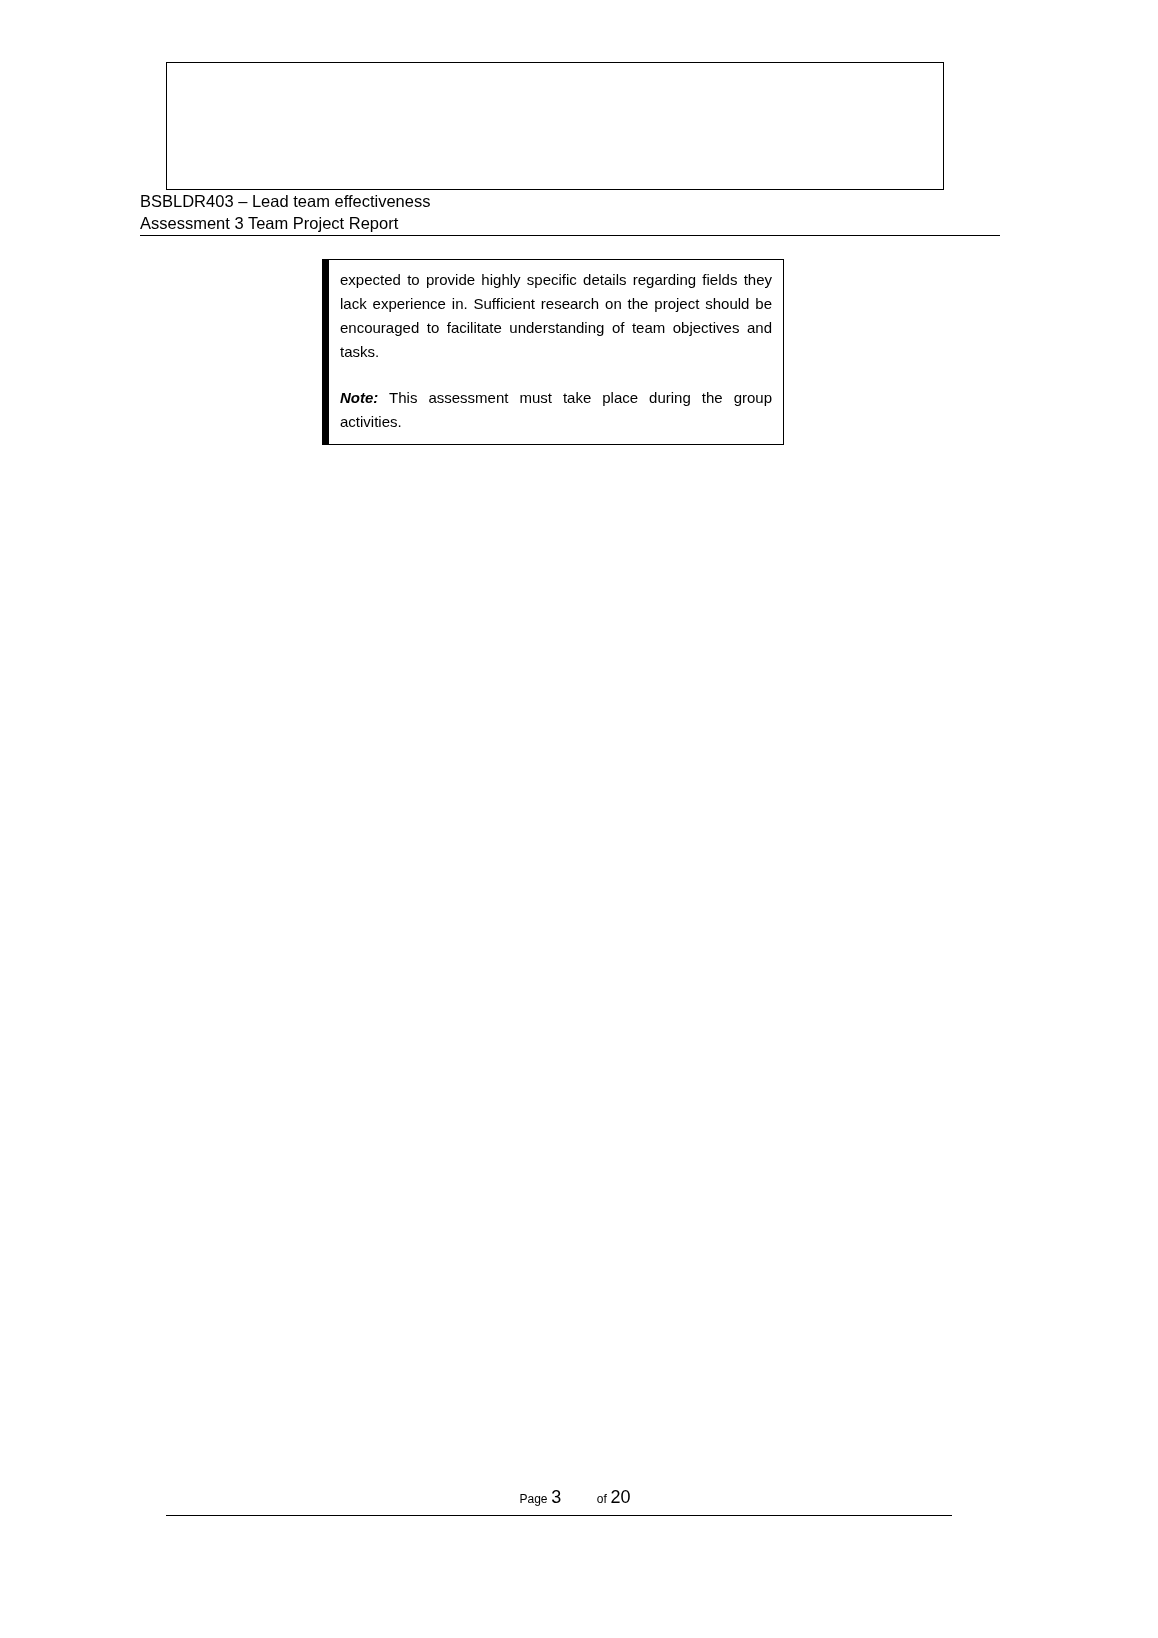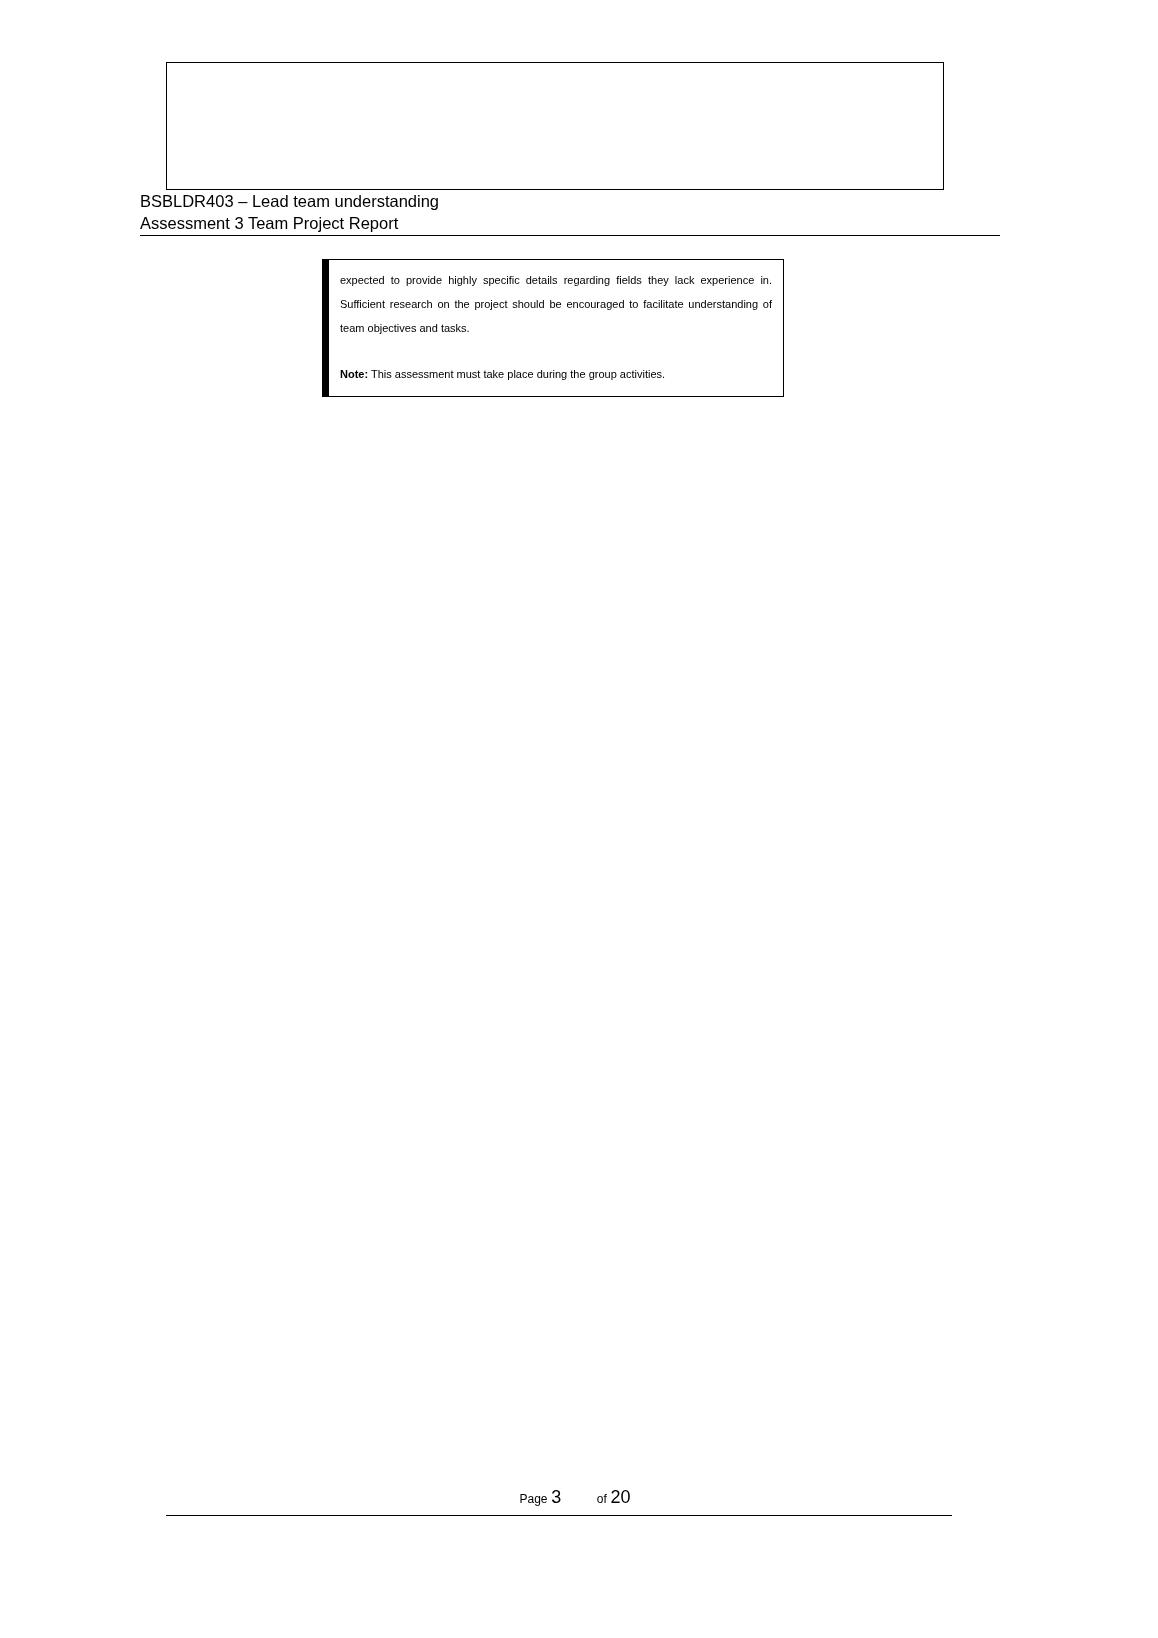--- a/index.html
+++ b/index.html
@@ -56,30 +56,31 @@
     top: 259px;
     width: 462px;
     border: 1px solid #000000;
     border-left: 7px solid #000000;
     box-sizing: border-box;
     background: #ffffff;
     padding: 8px 11px 10px 11px;
   }
   .callout p {
     margin: 0;
-    font-size: 11px;
+    font-size: 15px;
     line-height: 24px;
     text-align: justify;
     color: #000000;
   }
   .callout p.spaced {
     margin-top: 22px;
   }
   .callout b {
     font-weight: bold;
+    font-style: italic;
   }
 
   
   .footer-line {
     position: absolute;
     left: 166px;
     top: 1515px;
     width: 786px;
     height: 1px;
     background: #000000;
@@ -102,21 +103,21 @@
   }
 </style>
 </head>
 <body>
 
 <div class="page">
 
   <div class="header-logo-box"></div>
 
   <div class="header-text">
-    <div>BSBLDR403 – Lead team understanding</div>
+    <div>BSBLDR403 – Lead team effectiveness</div>
     <div>Assessment 3 Team Project Report</div>
   </div>
   <div class="header-line"></div>
 
   <div class="callout">
     <p>expected to provide highly specific details regarding fields they lack experience in. Sufficient research on the project should be encouraged to facilitate understanding of team objectives and tasks.</p>
     <p class="spaced"><b>Note:</b><span> This assessment must take place during the group activities.</span></p>
   </div>
 
   <div class="footer-text">

